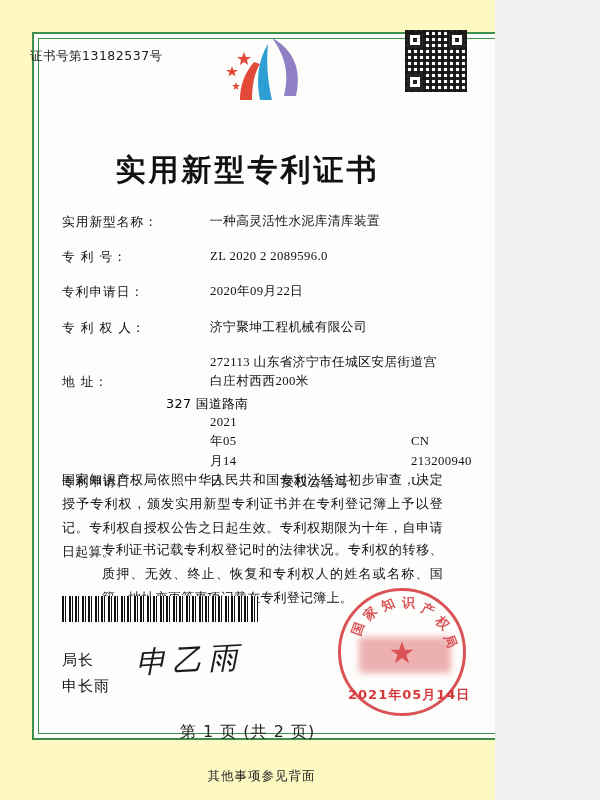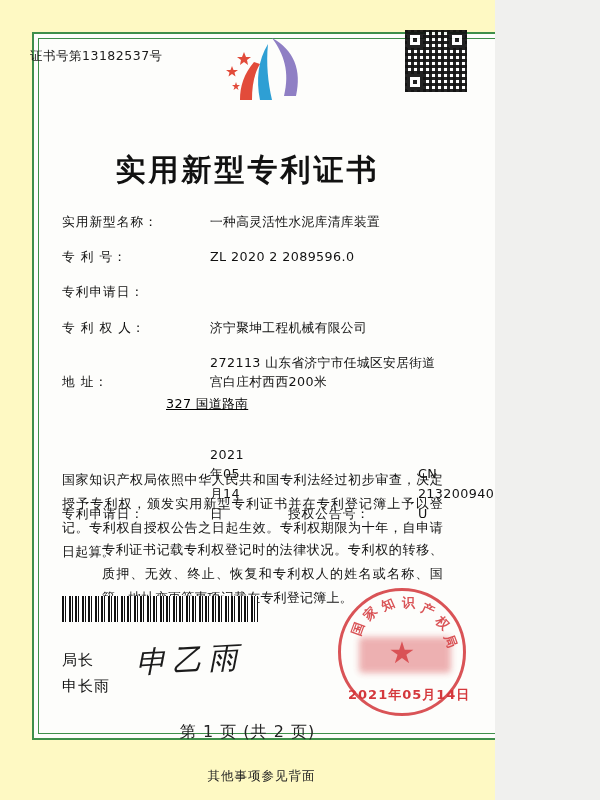--- a/index.html
+++ b/index.html
@@ -85,33 +85,33 @@
   }
   .row .lab {
     flex: 0 0 auto;
     width: 104px;
     letter-spacing: 1px;
     white-space: nowrap;
   }
   .row .val {
     flex: 1 1 auto;
     letter-spacing: 0.4px;
+    font-family: Liberation Serif, serif;
   }
   .row.two .lab2 {
     flex: 0 0 auto;
     width: 86px;
     letter-spacing: 1px;
   }
   .addr-second {
     margin-left: 104px;
     font-size: 12.7px;
     margin-top: -12px;
-    margin-bottom: 32px;
+    margin-bottom: 0;
     letter-spacing: 0.4px;
-    text-decoration: underline;
   }
 
   
   .para {
     position: absolute;
     left: 62px; right: 52px;
     font-size: 13px;
     line-height: 1.85;
     text-align: justify;
     color: #111;
@@ -257,20 +257,21 @@
     <div class="row">
       <div class="lab">实用新型名称：</div>
       <div class="val">一种高灵活性水泥库清库装置</div>
     </div>
     <div class="row">
       <div class="lab">专 利 号：</div>
       <div class="val">ZL 2020 2 2089596.0</div>
     </div>
     <div class="row">
       <div class="lab">专利申请日：</div>
+      <div class="val">2020年09月22日</div>
     </div>
     <div class="row">
       <div class="lab">专 利 权 人：</div>
       <div class="val">济宁聚坤工程机械有限公司</div>
     </div>
     <div class="row">
       <div class="lab">地        址：</div>
       <div class="val">272113  山东省济宁市任城区安居街道宫白庄村西西200米</div>
     </div>
     <div class="addr-second">327 国道路南</div>

